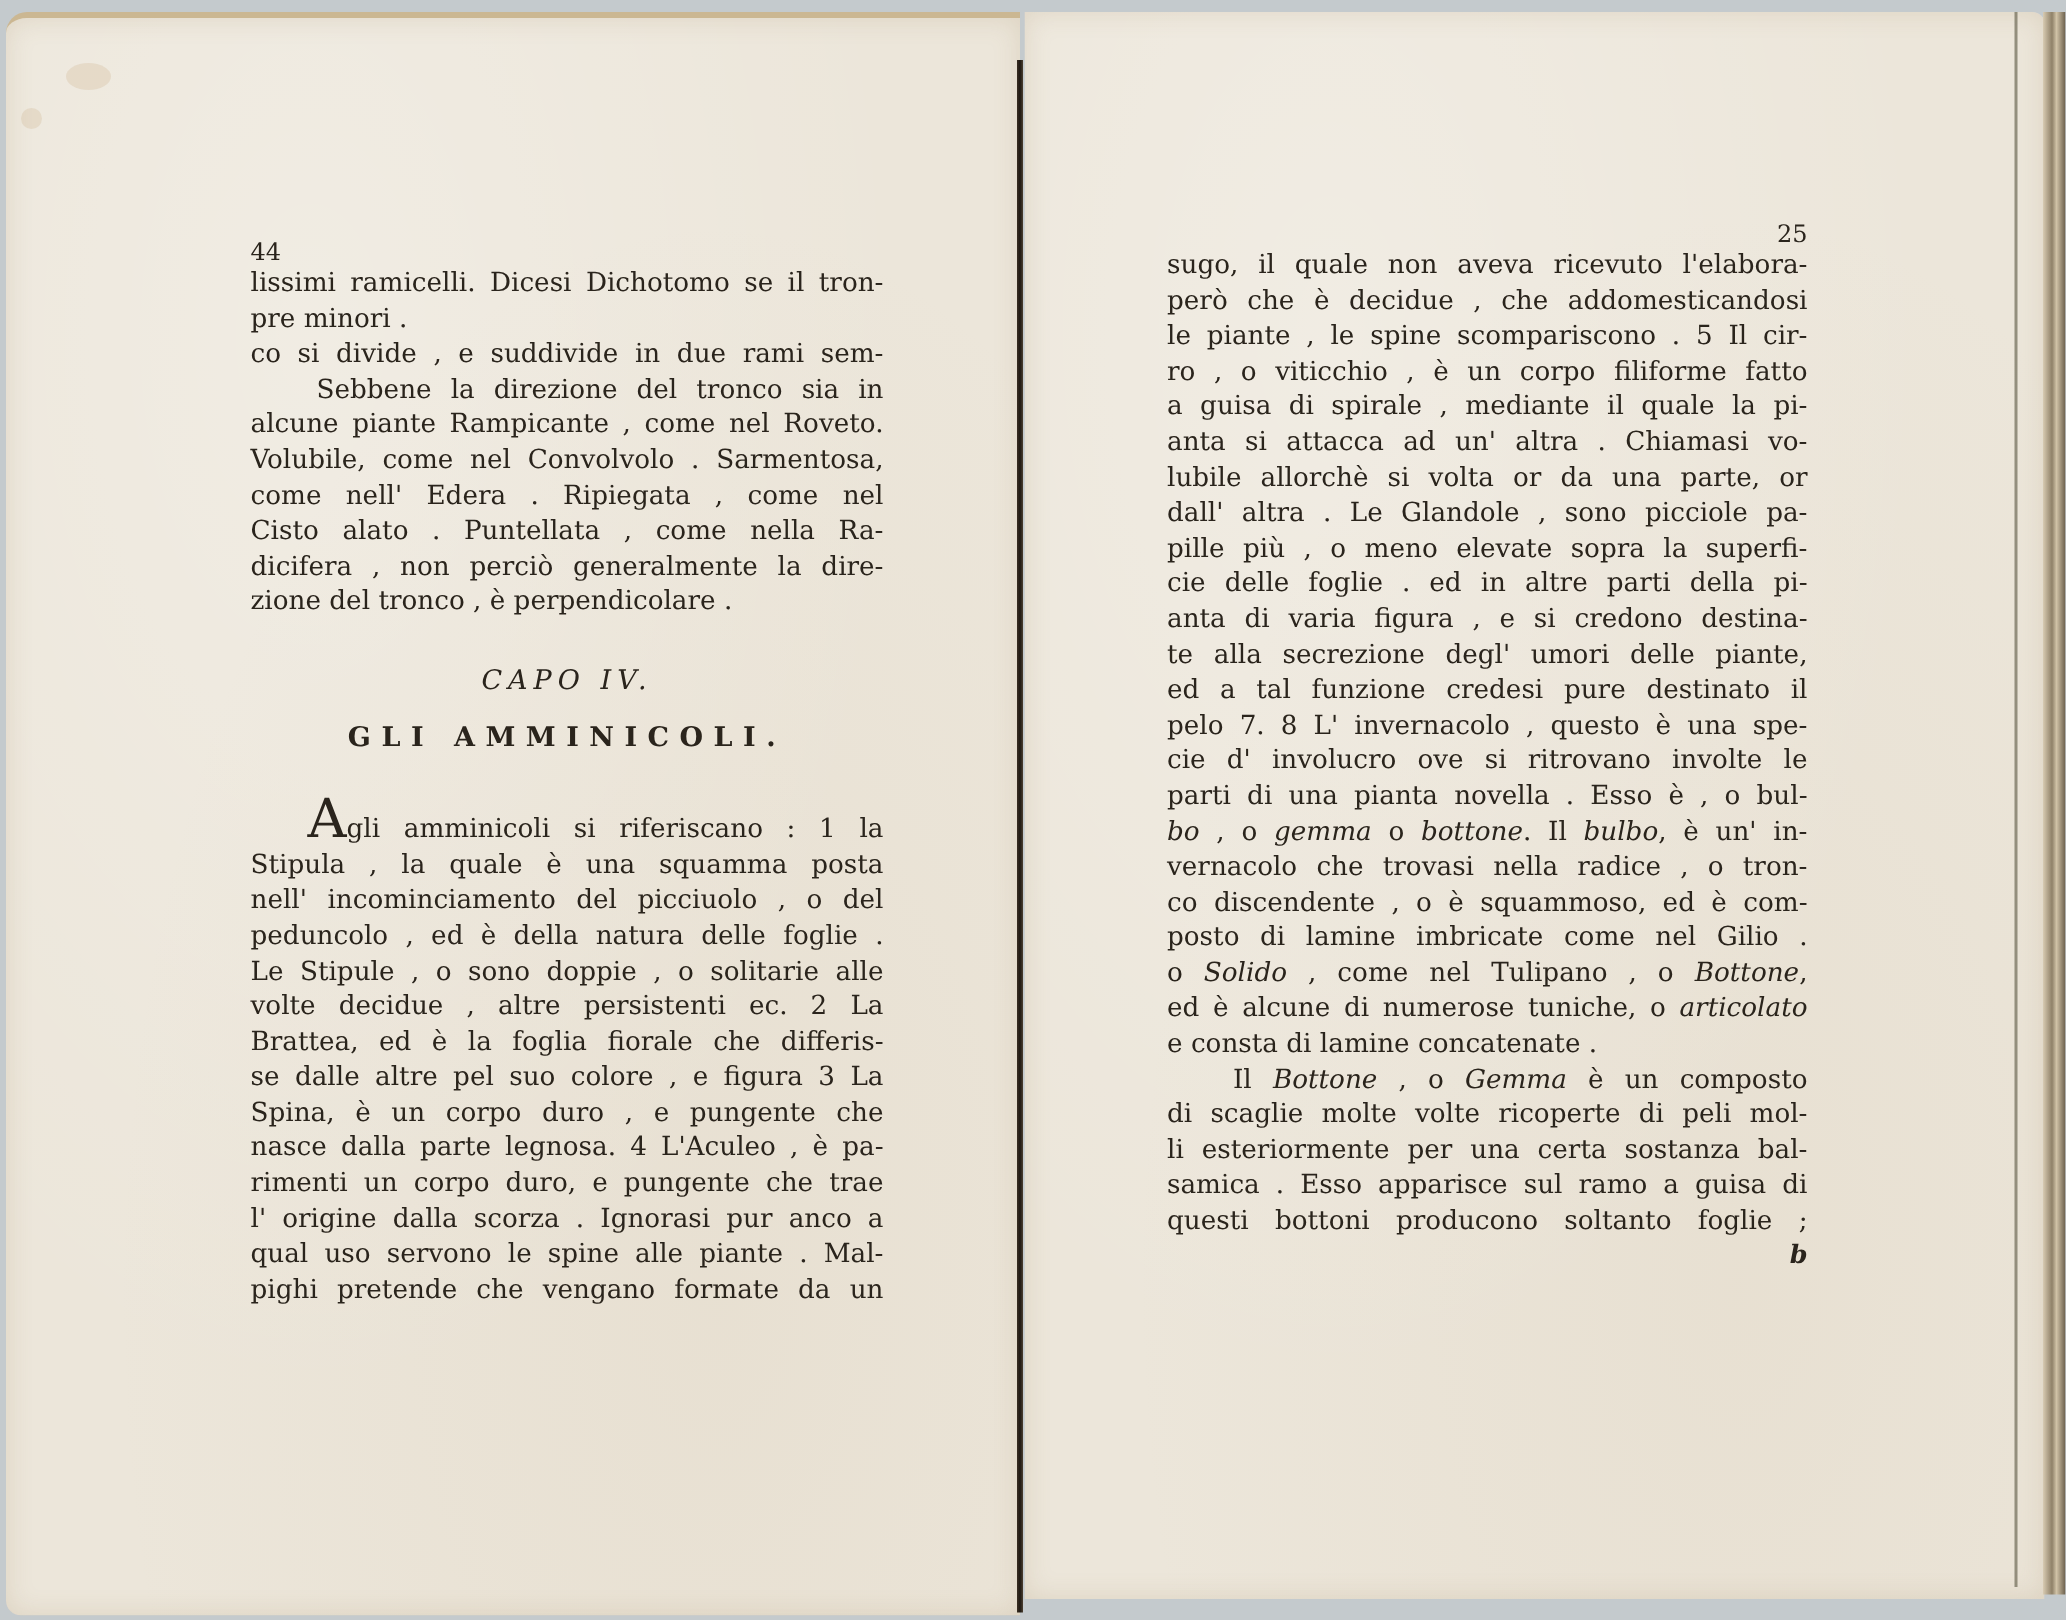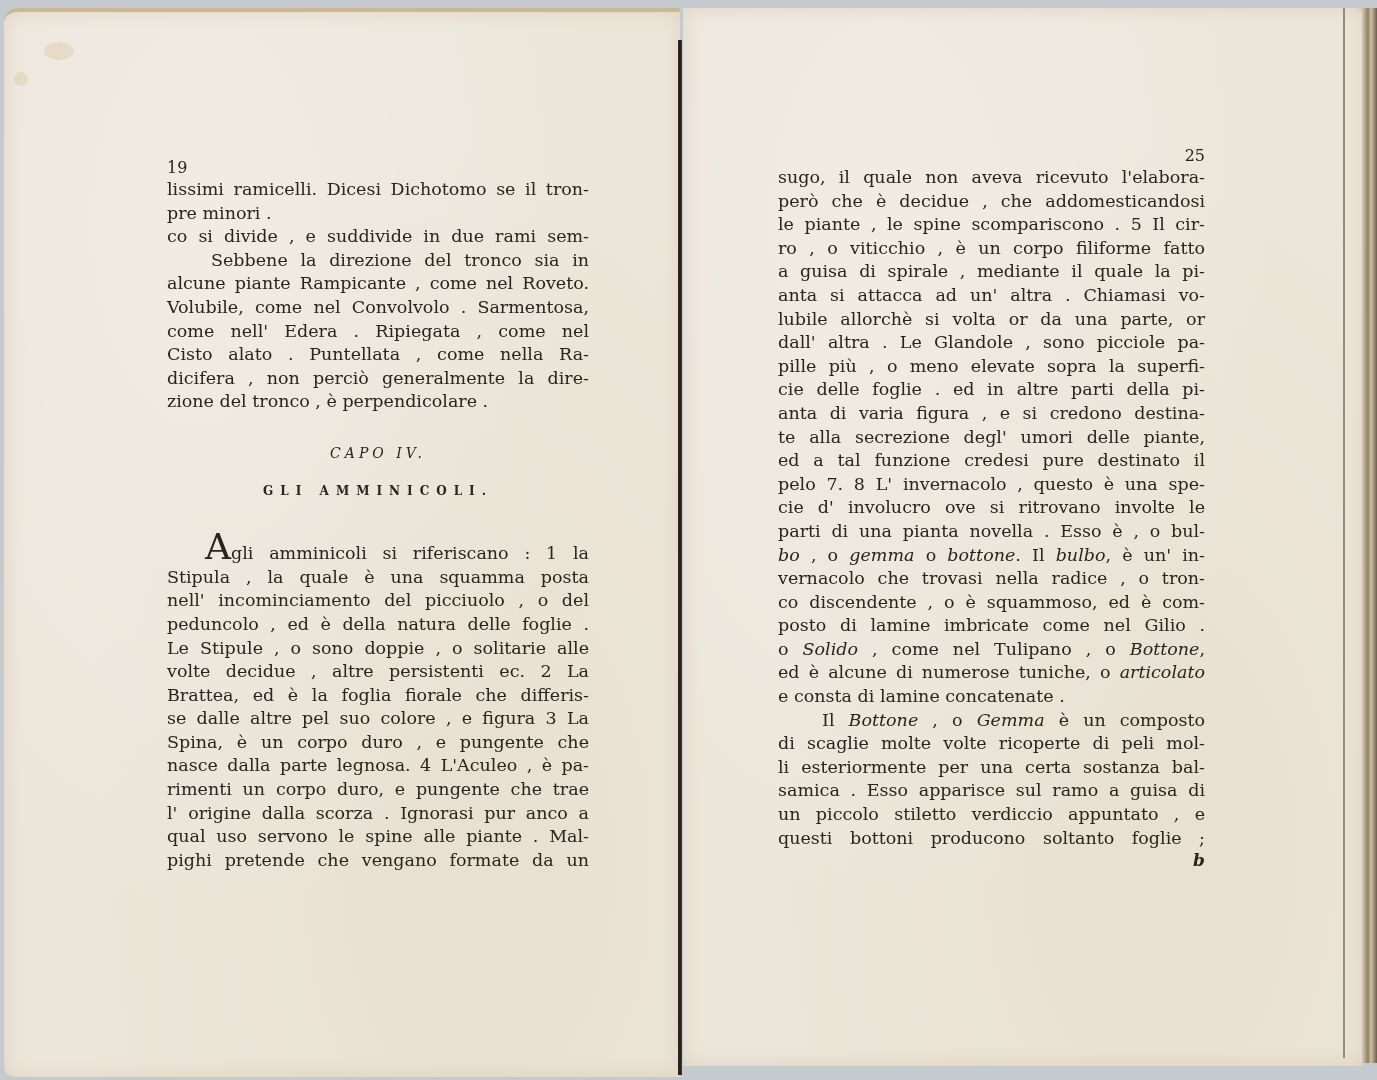--- a/index.html
+++ b/index.html
@@ -85,27 +85,27 @@
       text-align: justify;
       text-align-last: justify;
       display: block;
     }
     .line.last { text-align-last: left; }
     .line.indent { padding-left: 44px; }
     .chapter {
       text-align: center;
       font-style: italic;
       letter-spacing: 4px;
-      font-size: 14px;
+      font-size: 18px;
       margin-top: 28px;
     }
     .section-title {
       text-align: center;
       letter-spacing: 7px;
-      font-size: 12px;
+      font-size: 18px;
       font-weight: bold;
       margin-top: 14px;
       margin-bottom: 32px;
     }
     .dropcap-line { position: relative; }
     .dropcap {
       font-size: 36px;
       line-height: 23px;
       padding-left: 38px;
     }
@@ -130,21 +130,21 @@
   <div class="page page-left">
     <div class="stain" style="left:40px;top:30px;width:30px;height:18px;"></div>
     <div class="stain" style="left:10px;top:60px;width:14px;height:14px;"></div>
   </div>
   <div class="page page-right"></div>
   <div class="gutter"></div>
   <div class="fold-line"></div>
   <div class="right-edge"></div>
 
   <div class="text-block left-text">
-    <div class="folio folio-left">19</div>
+    <div class="folio folio-left">44</div>
 
     <span class="line">lissimi ramicelli. Dicesi Dichotomo se il tron-</span>
     <span class="line last">pre minori .</span>
     <span class="line">co si divide , e suddivide in due rami sem-</span>
 
     <span class="line indent">Sebbene la direzione del tronco sia in</span>
     <span class="line">alcune piante Rampicante , come nel Roveto.</span>
     <span class="line">Volubile, come nel Convolvolo . Sarmentosa,</span>
     <span class="line">come nell' Edera . Ripiegata , come nel</span>
     <span class="line">Cisto alato . Puntellata , come nella Ra-</span>
@@ -199,18 +199,17 @@
     <span class="line"><span>o </span><span class="it">Solido</span><span> , come nel Tulipano , o </span><span class="it">Bottone</span><span>,</span></span>
 
     <span class="line"><span>ed è alcune di numerose tuniche, o </span><span class="it">articolato</span></span>
 
     <span class="line last">e consta di lamine concatenate .</span>
 
     <span class="line indent"><span>Il </span><span class="it">Bottone</span><span> , o </span><span class="it">Gemma</span><span> è un composto</span></span>
     <span class="line">di scaglie molte volte ricoperte di peli mol-</span>
     <span class="line">li esteriormente per una certa sostanza bal-</span>
     <span class="line">samica . Esso apparisce sul ramo a guisa di</span>
-    <span class="line">un piccolo stiletto verdiccio appuntato , e</span>
     <span class="line">questi bottoni producono soltanto foglie ;</span>
 
     <div class="signature">b</div>
   </div>
 </div>
 
 </body></html>

